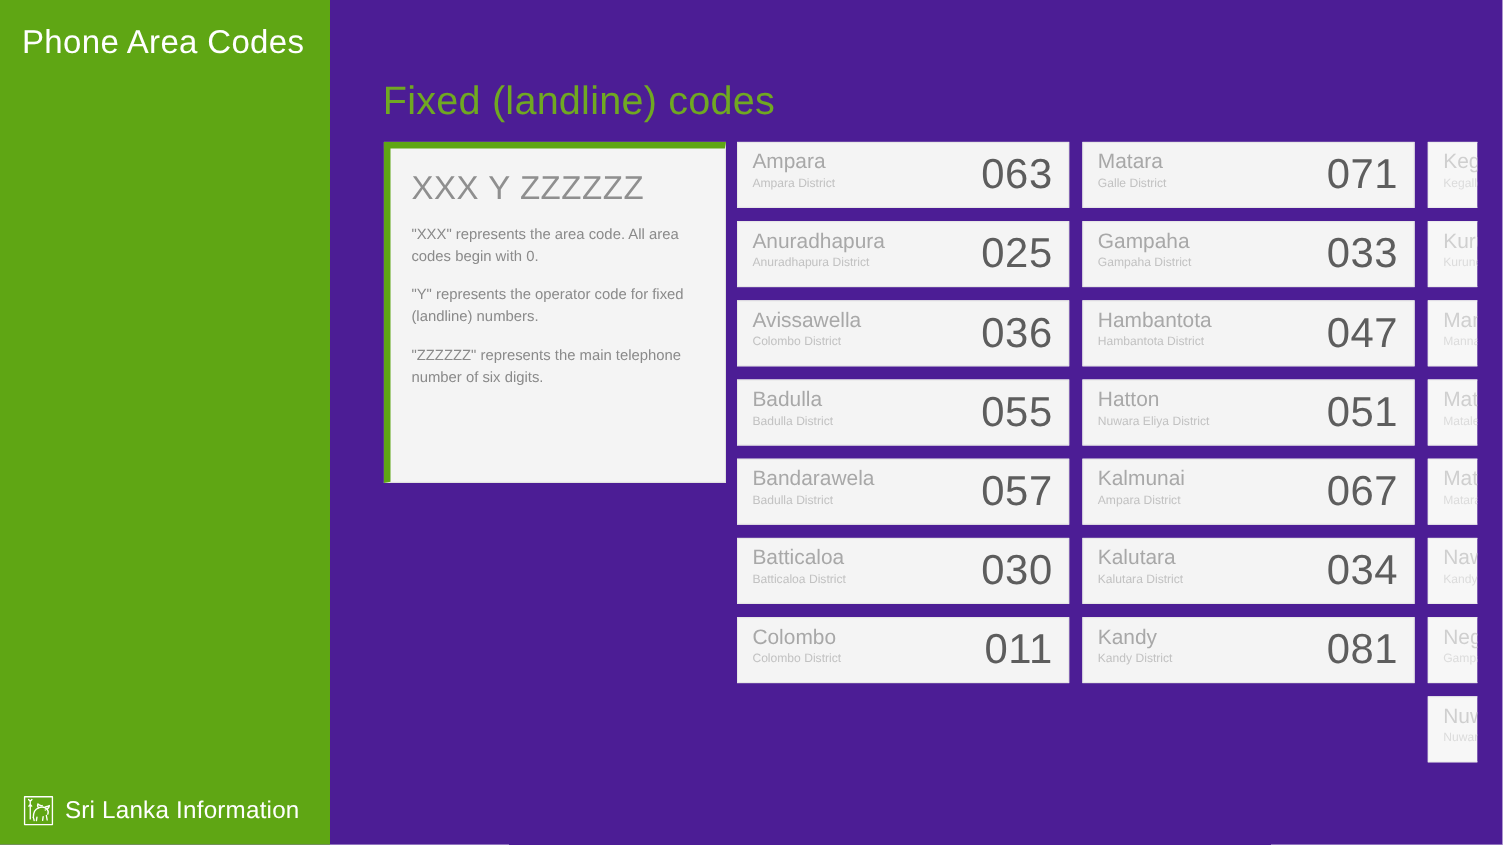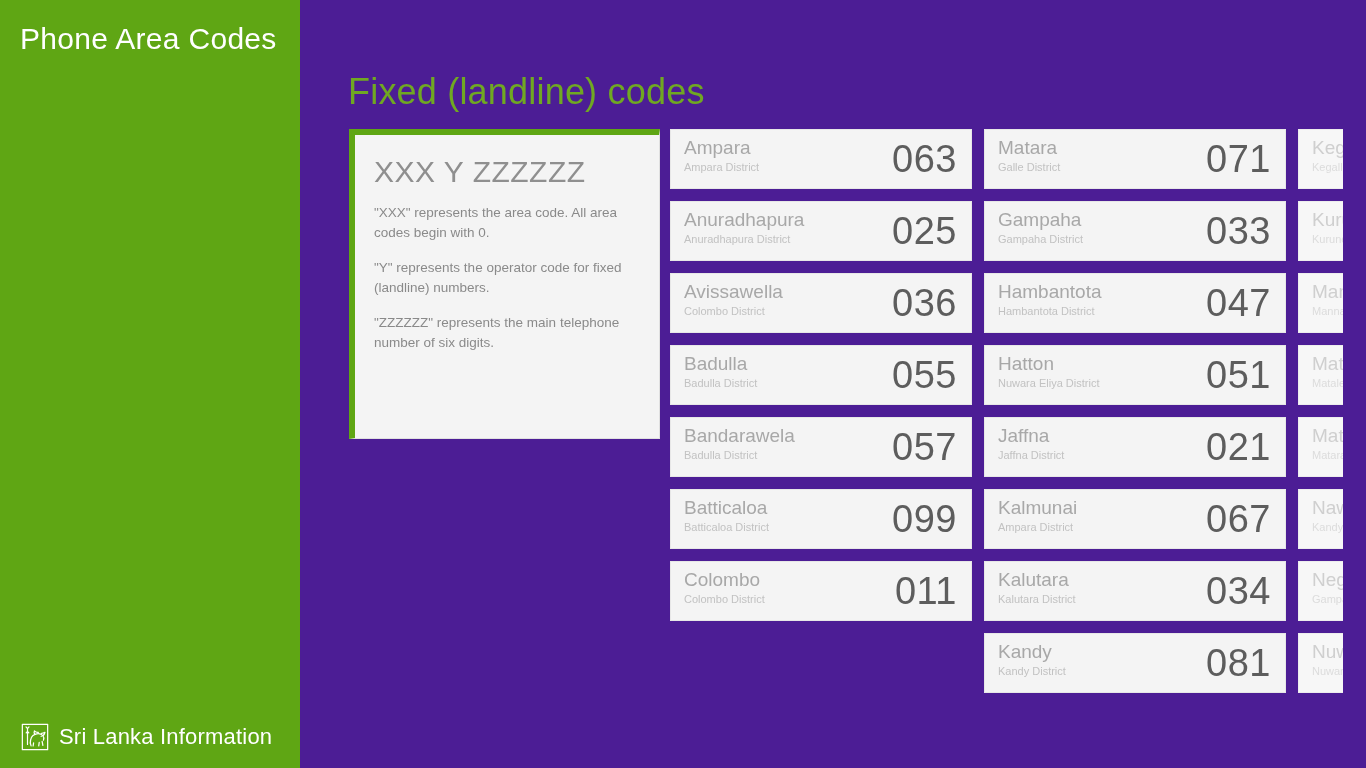--- a/index.html
+++ b/index.html
@@ -209,21 +209,21 @@
             <div class="tile-code">055</div>
           </div>
           <div class="tile">
             <div class="tile-name">Bandarawela</div>
             <div class="tile-district">Badulla District</div>
             <div class="tile-code">057</div>
           </div>
           <div class="tile">
             <div class="tile-name">Batticaloa</div>
             <div class="tile-district">Batticaloa District</div>
-            <div class="tile-code">099</div>
+            <div class="tile-code">030</div>
           </div>
           <div class="tile">
             <div class="tile-name">Colombo</div>
             <div class="tile-district">Colombo District</div>
             <div class="tile-code">011</div>
           </div>
         </div>
         <div class="tile-column">
           <div class="tile">
             <div class="tile-name">Matara</div>
@@ -239,25 +239,20 @@
             <div class="tile-name">Hambantota</div>
             <div class="tile-district">Hambantota District</div>
             <div class="tile-code">047</div>
           </div>
           <div class="tile">
             <div class="tile-name">Hatton</div>
             <div class="tile-district">Nuwara Eliya District</div>
             <div class="tile-code">051</div>
           </div>
           <div class="tile">
-            <div class="tile-name">Jaffna</div>
-            <div class="tile-district">Jaffna District</div>
-            <div class="tile-code">021</div>
-          </div>
-          <div class="tile">
             <div class="tile-name">Kalmunai</div>
             <div class="tile-district">Ampara District</div>
             <div class="tile-code">067</div>
           </div>
           <div class="tile">
             <div class="tile-name">Kalutara</div>
             <div class="tile-district">Kalutara District</div>
             <div class="tile-code">034</div>
           </div>
           <div class="tile">

